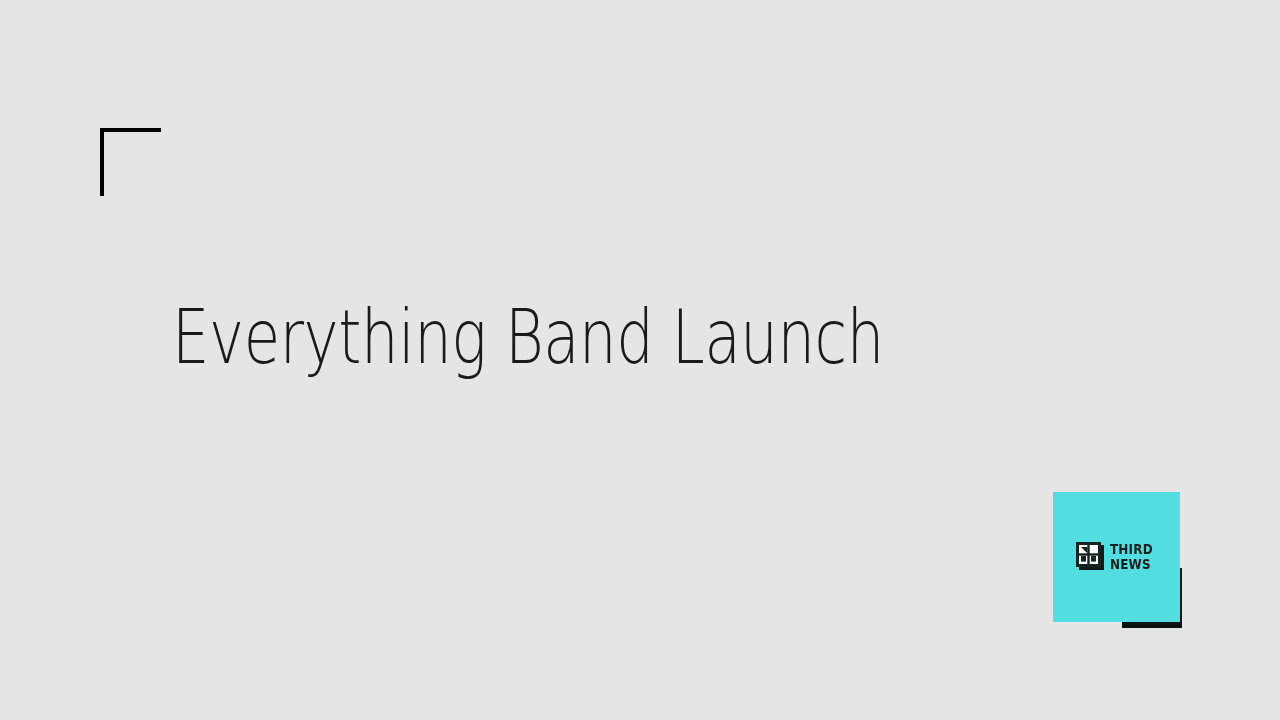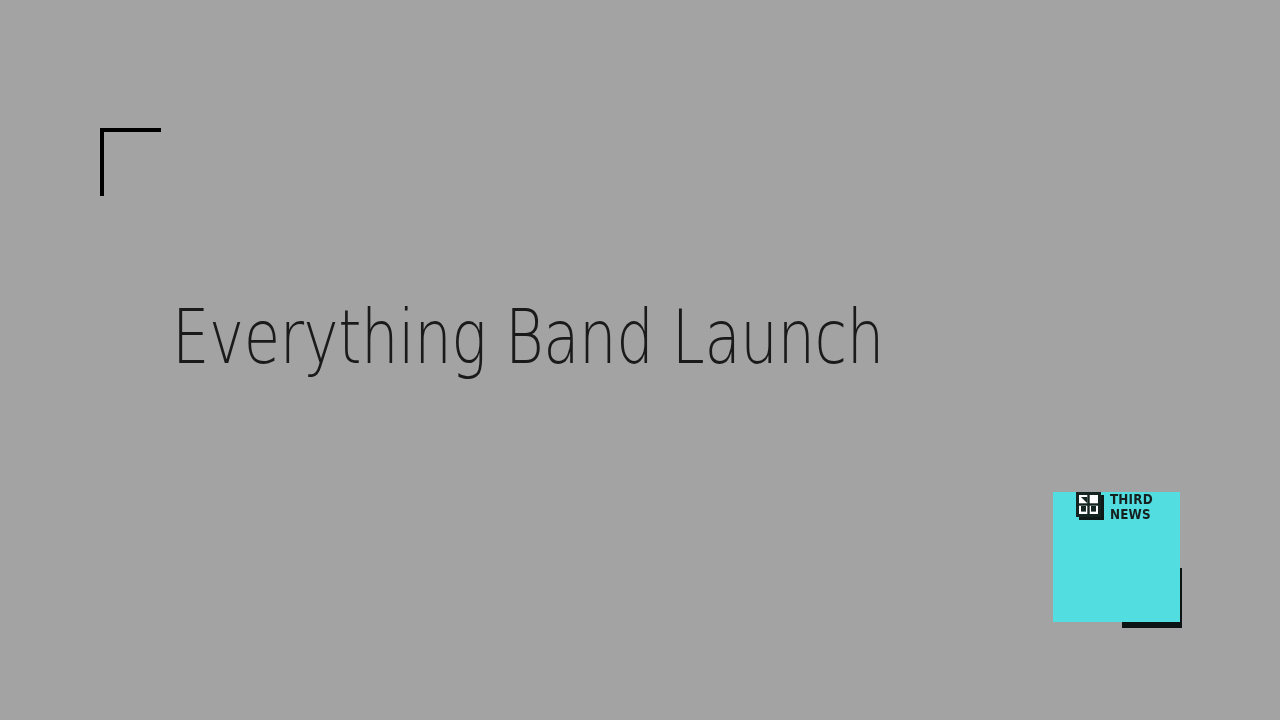--- a/index.html
+++ b/index.html
@@ -11,21 +11,21 @@
     width: 1280px;
     height: 720px;
     background: #FFFFFF;
     font-family: "Liberation Sans", sans-serif;
     overflow: hidden;
   }
   #slide {
     position: relative;
     width: 1280px;
     height: 720px;
-    background: #a3a3a3;
+    background: #e5e5e5;
   }
 
   
   #corner-bracket {
     position: absolute;
     left: 100px;
     top: 128px;
     width: 61px;
     height: 68px;
     border-left: 4px solid #000000;
@@ -76,20 +76,21 @@
     height: 130px;
     background: #52DDE1;
   }
   #logo-inner {
     position: absolute;
     left: 0px;
     top: 0px;
     width: 127px;
     height: 130px;
     display: flex;
+    align-items: center;
     justify-content: center;
     gap: 4px;
   }
   #logo-mark {
     position: relative;
     width: 30px;
     height: 30px;
     flex: 0 0 auto;
   }
   #logo-mark svg { display: block; }

